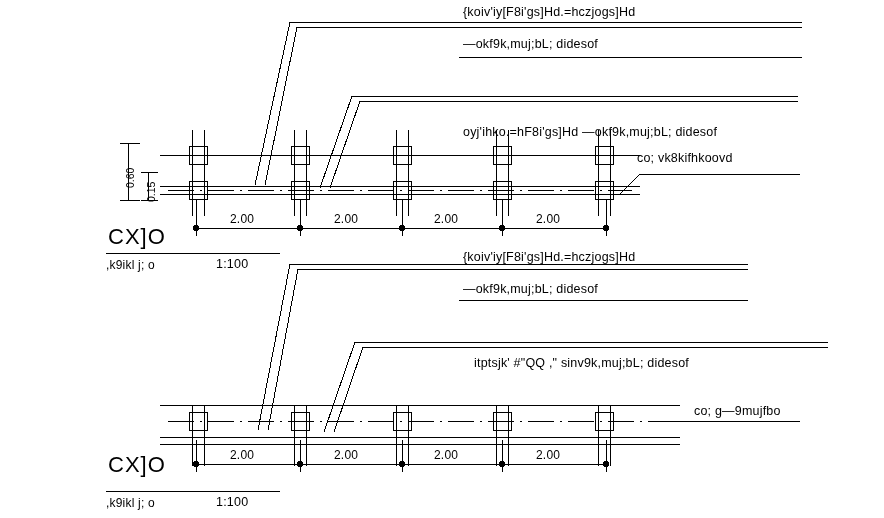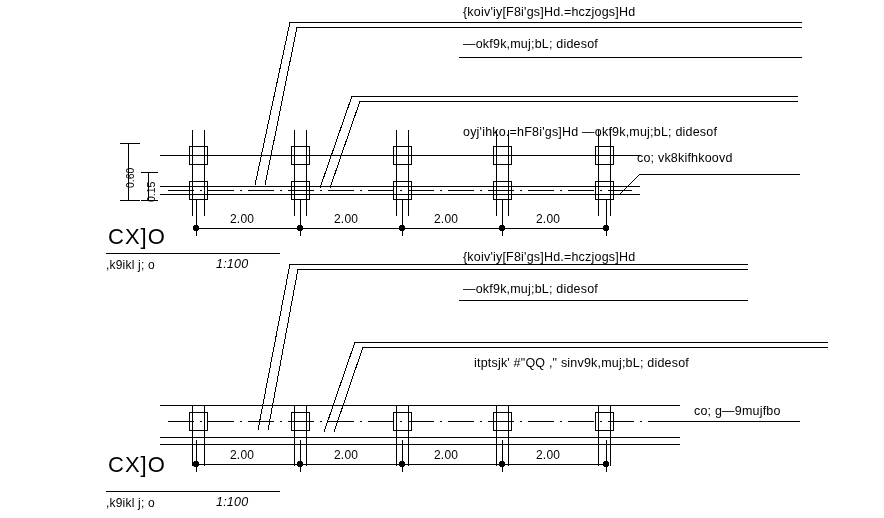--- a/index.html
+++ b/index.html
@@ -34,21 +34,21 @@
     font-size: 12.5px;
     letter-spacing: 0.2px;
     color: #000;
   }
   .lbl.small { font-size: 12px; }
   .lbl.dim { font-size: 12px; }
   .lbl.title {
     font-size: 22px;
     letter-spacing: 1px;
   }
-  .lbl.scale { font-size: 12.5px; font-style: italic; }
+  .lbl.scale { font-size: 12.5px; }
   .rot90 {
     position: absolute;
     transform-origin: 0 0;
     transform: rotate(-90deg);
     font-size: 10.5px;
     white-space: nowrap;
   }
 </style>
 </head>
 <body>

